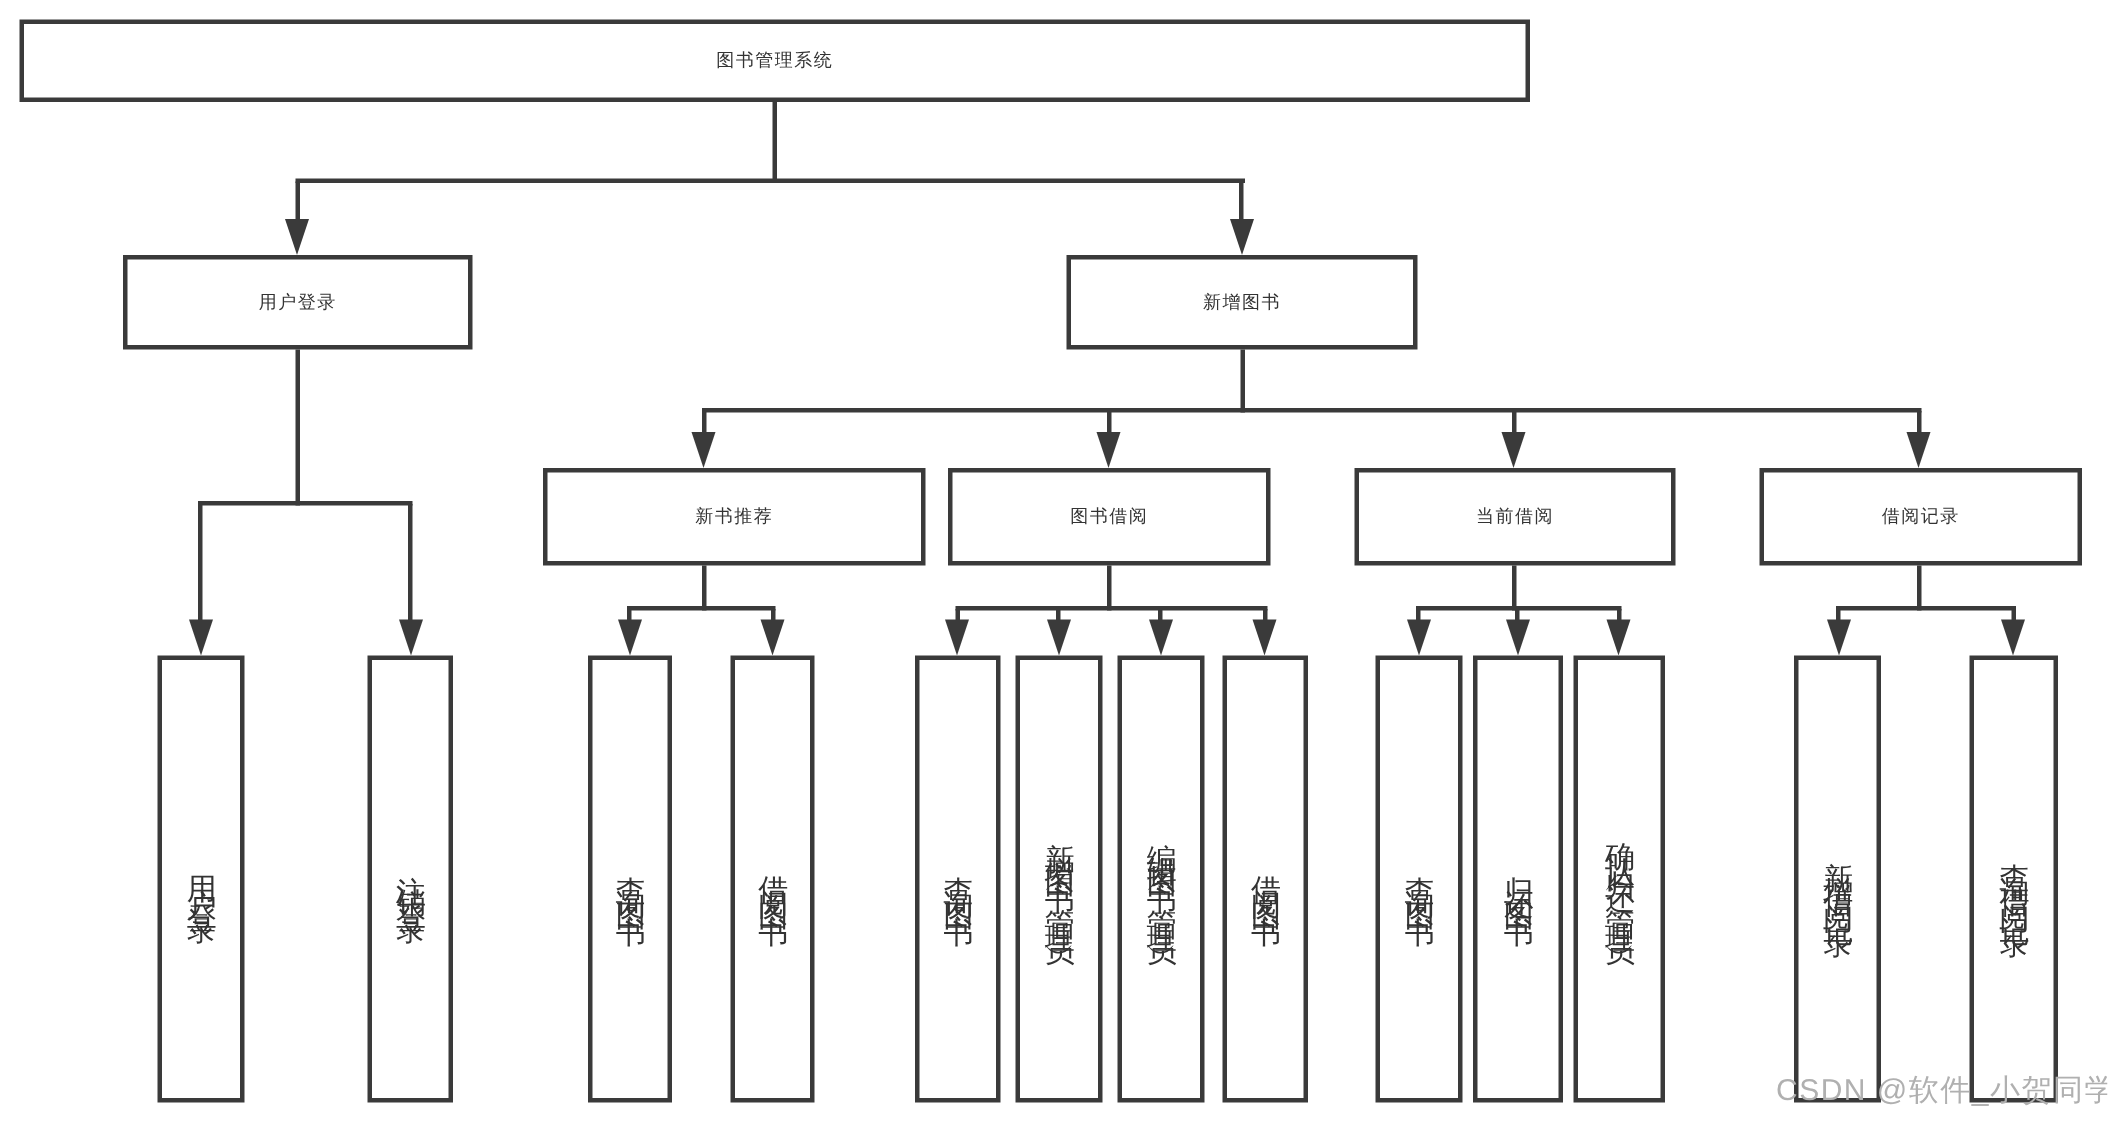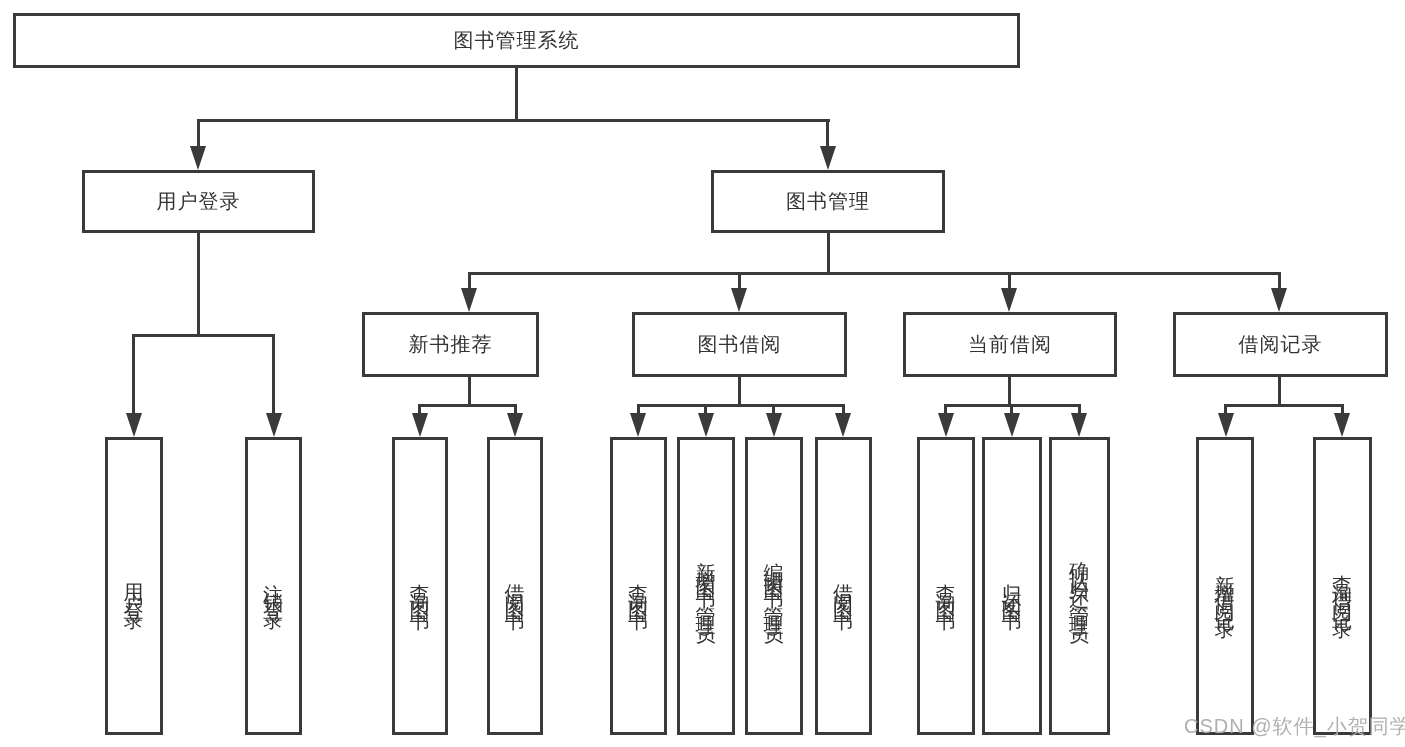--- a/index.html
+++ b/index.html
@@ -15,21 +15,21 @@
   .box {
     position: absolute;
     box-sizing: border-box;
     background: #ffffff;
     border: 3px solid #3a3a3a;
     display: flex;
     align-items: center;
     justify-content: center;
   }
   .hlabel {
-    font-size: 20px;
+    font-size: 12px;
     letter-spacing: 1px;
     color: #333333;
     white-space: nowrap;
   }
   .vlabel {
     writing-mode: vertical-rl;
     text-orientation: mixed;
     font-size: 20px;
     letter-spacing: 9px;
     line-height: 1.1;
@@ -70,42 +70,42 @@
   <div class="line hline" style="left:197px; top:119px; width:633px;"></div>
   <div class="line vline" style="left:197px; top:121px; height:29px;"></div>
   <div class="line vline" style="left:826px; top:121px; height:29px;"></div>
   <div class="arrow" style="left:190px; top:146px;"></div>
   <div class="arrow" style="left:820px; top:146px;"></div>
 
   <div class="box" style="left:82px; top:170px; width:233px; height:63px;">
     <span class="hlabel">用户登录</span>
   </div>
   <div class="box" style="left:711px; top:170px; width:234px; height:63px;">
-    <span class="hlabel">图书管理</span>
+    <span class="hlabel">新增图书</span>
   </div>
 
   <div class="line vline" style="left:197px; top:233px; height:104px;"></div>
   <div class="line hline" style="left:132px; top:334px; width:143px;"></div>
   <div class="line vline" style="left:132px; top:336px; height:80px;"></div>
   <div class="line vline" style="left:272px; top:336px; height:80px;"></div>
   <div class="arrow" style="left:126px; top:413px;"></div>
   <div class="arrow" style="left:266px; top:413px;"></div>
 
   <div class="line vline" style="left:827px; top:233px; height:42px;"></div>
   <div class="line hline" style="left:468px; top:272px; width:813px;"></div>
   <div class="line vline" style="left:468px; top:274px; height:16px;"></div>
   <div class="line vline" style="left:738px; top:274px; height:16px;"></div>
   <div class="line vline" style="left:1008px; top:274px; height:16px;"></div>
   <div class="line vline" style="left:1278px; top:274px; height:16px;"></div>
   <div class="arrow" style="left:461px; top:288px;"></div>
   <div class="arrow" style="left:731px; top:288px;"></div>
   <div class="arrow" style="left:1001px; top:288px;"></div>
   <div class="arrow" style="left:1271px; top:288px;"></div>
 
-  <div class="box" style="left:362px; top:312px; width:177px; height:65px;font-family:Liberation Serif, serif;">
+  <div class="box" style="left:362px; top:312px; width:255px; height:65px;font-family:Liberation Serif, serif;">
     <span class="hlabel">新书推荐</span>
   </div>
   <div class="box" style="left:632px; top:312px; width:215px; height:65px;">
     <span class="hlabel">图书借阅</span>
   </div>
   <div class="box" style="left:1173px; top:312px; width:215px; height:65px;">
     <span class="hlabel">借阅记录</span>
   </div>
   <div class="box" style="left:903px; top:312px; width:214px; height:65px;">
     <span class="hlabel">当前借阅</span>

